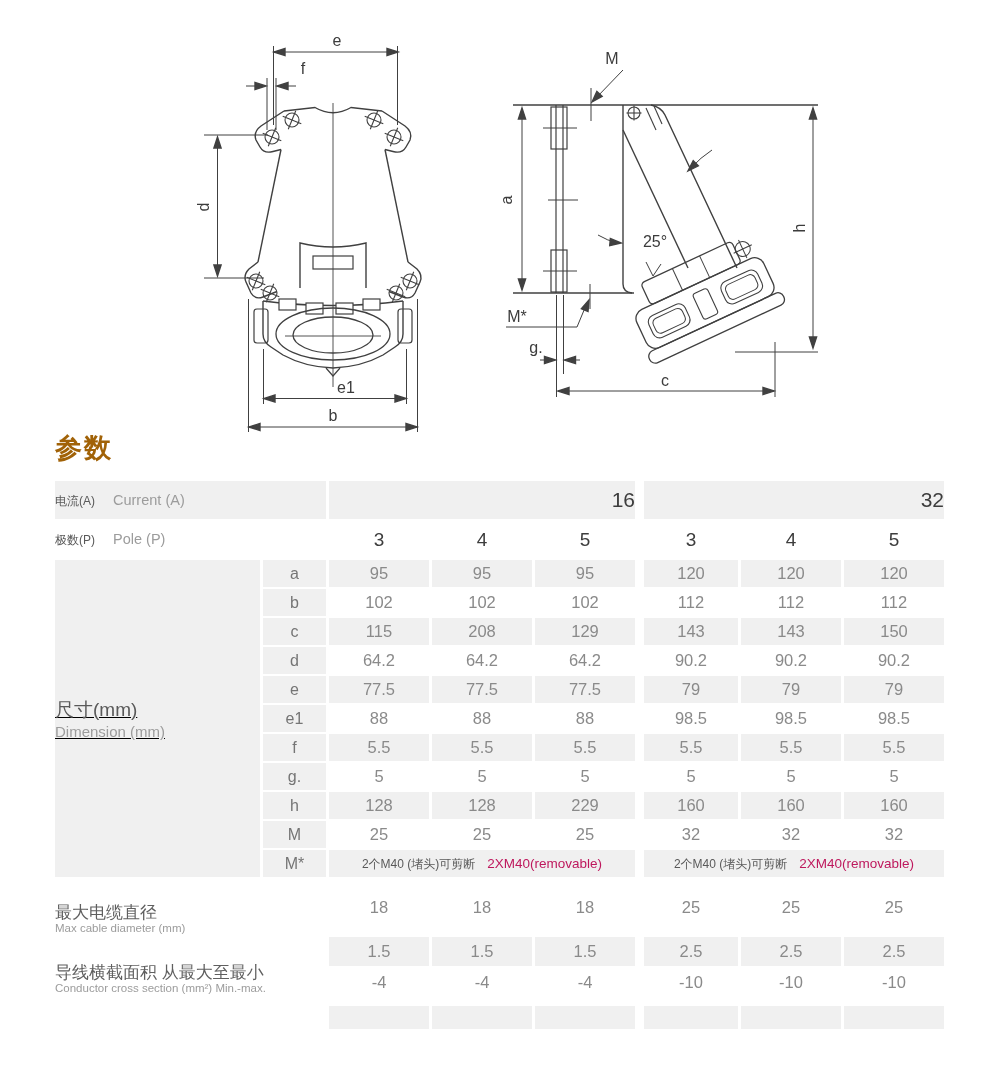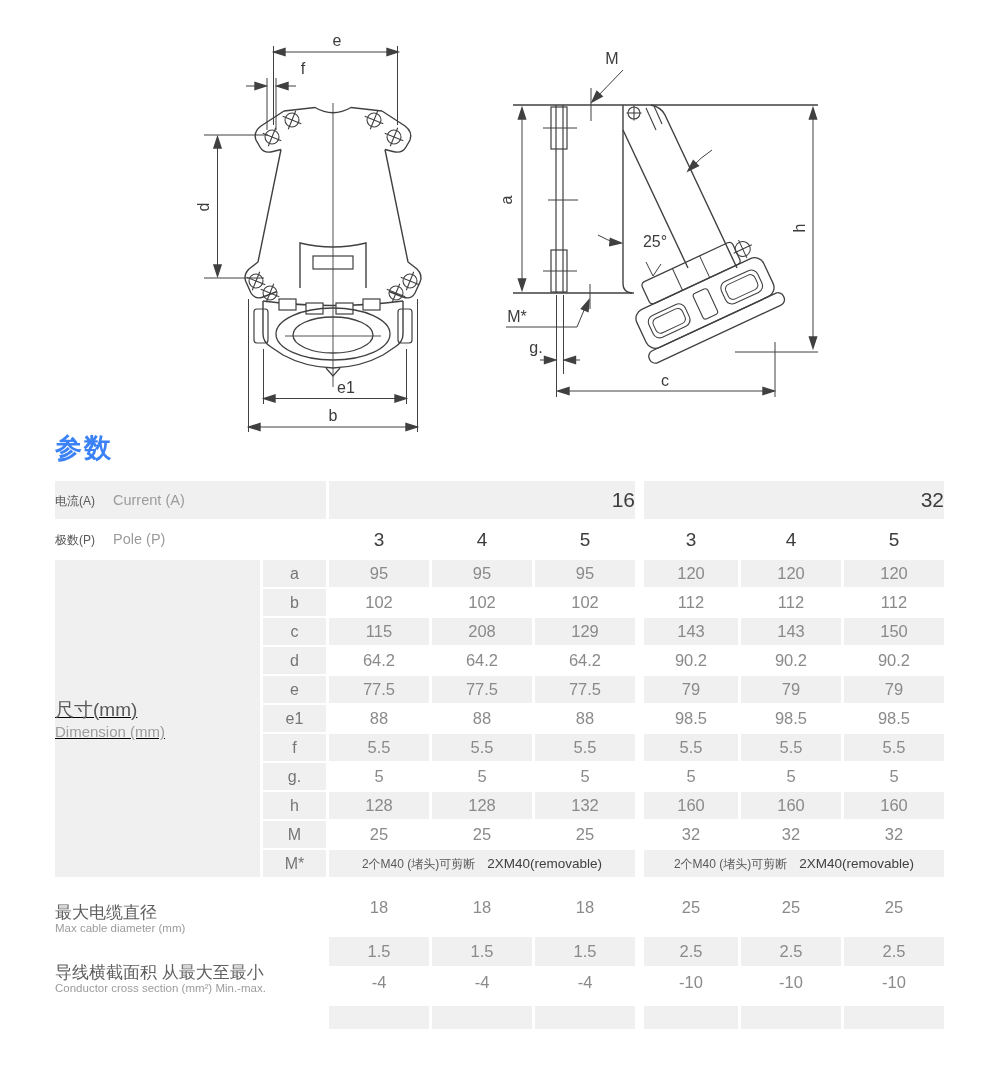--- a/index.html
+++ b/index.html
@@ -5,21 +5,21 @@
   html,body{margin:0;padding:0;}
   body{
     width:1001px;height:1081px;background:#ffffff;
     font-family:"Liberation Sans",sans-serif;position:relative;overflow:hidden;
   }
   .page{position:absolute;inset:0;}
   svg.drawing{position:absolute;left:0;top:0;}
   svg.drawing text{fill:#3c3c3c;font-family:"Liberation Sans",sans-serif;font-size:16px;}
   .heading{
     position:absolute;left:55px;top:430px;margin:0;
-    font-size:27px;font-weight:bold;color:#3b82f6;letter-spacing:2px;
+    font-size:27px;font-weight:bold;color:#a16207;letter-spacing:2px;
   }
   table.params{
     position:absolute;left:52px;top:479px;
     border-collapse:separate;border-spacing:3px 2px;table-layout:fixed;
   }
   table.params td{
     box-sizing:border-box;padding:0;vertical-align:middle;
     font-family:"Liberation Sans",sans-serif;
   }
   .gray{background:#f0f0f0;}
@@ -33,21 +33,21 @@
   .val{font-size:16.5px;color:#8a8a8a;text-align:center;}
   tr.r-cur td{height:38px;}
   tr.r-pole td{height:37px;}
   tr.r-dim td{height:27px;}
   tr.r-bot td{height:29px;}
   tr.r-gap td{height:30px;border-top:7px solid transparent;background-clip:padding-box;}
   .dimlab{vertical-align:top;padding-top:7px;text-decoration:underline;}
   .dimlab .zh{font-size:19px;display:inline;}
   .dimlab .en{display:block;margin-left:0;font-size:15px;}
   .mstar{font-size:14px;color:#4f4f4f;text-align:center;white-space:nowrap;overflow:hidden;}
-  .mstar .en{font-size:13.5px;color:#404040;margin-left:12px;}
+  .mstar .en{font-size:13.5px;color:#be185d;margin-left:12px;}
   .blab{vertical-align:top;padding-top:1px;}
   .blab .zh{display:block;font-size:17px;line-height:19px;color:#5f5f5f;margin-top:24px;}
   .blab .en{display:block;font-size:11.5px;line-height:13px;margin-left:0;color:#9c9c9c;}
 </style>
 </head>
 <body>
 
 <div class="page">
 
   <svg class="drawing" width="1001" height="445" viewBox="0 0 1001 445">
@@ -383,21 +383,21 @@
           <td class="val">5</td>
           <td class="val">5</td>
           <td class="val sep">5</td>
           <td class="val">5</td>
           <td class="val">5</td>
         </tr>
         <tr class="r-dim">
           <td class="sub gray">h</td>
           <td class="val gray">128</td>
           <td class="val gray">128</td>
-          <td class="val gray">132</td>
+          <td class="val gray">229</td>
           <td class="val gray sep">160</td>
           <td class="val gray">160</td>
           <td class="val gray">160</td>
         </tr>
         <tr class="r-dim">
           <td class="sub gray">M</td>
           <td class="val">25</td>
           <td class="val">25</td>
           <td class="val">25</td>
           <td class="val sep">32</td>

